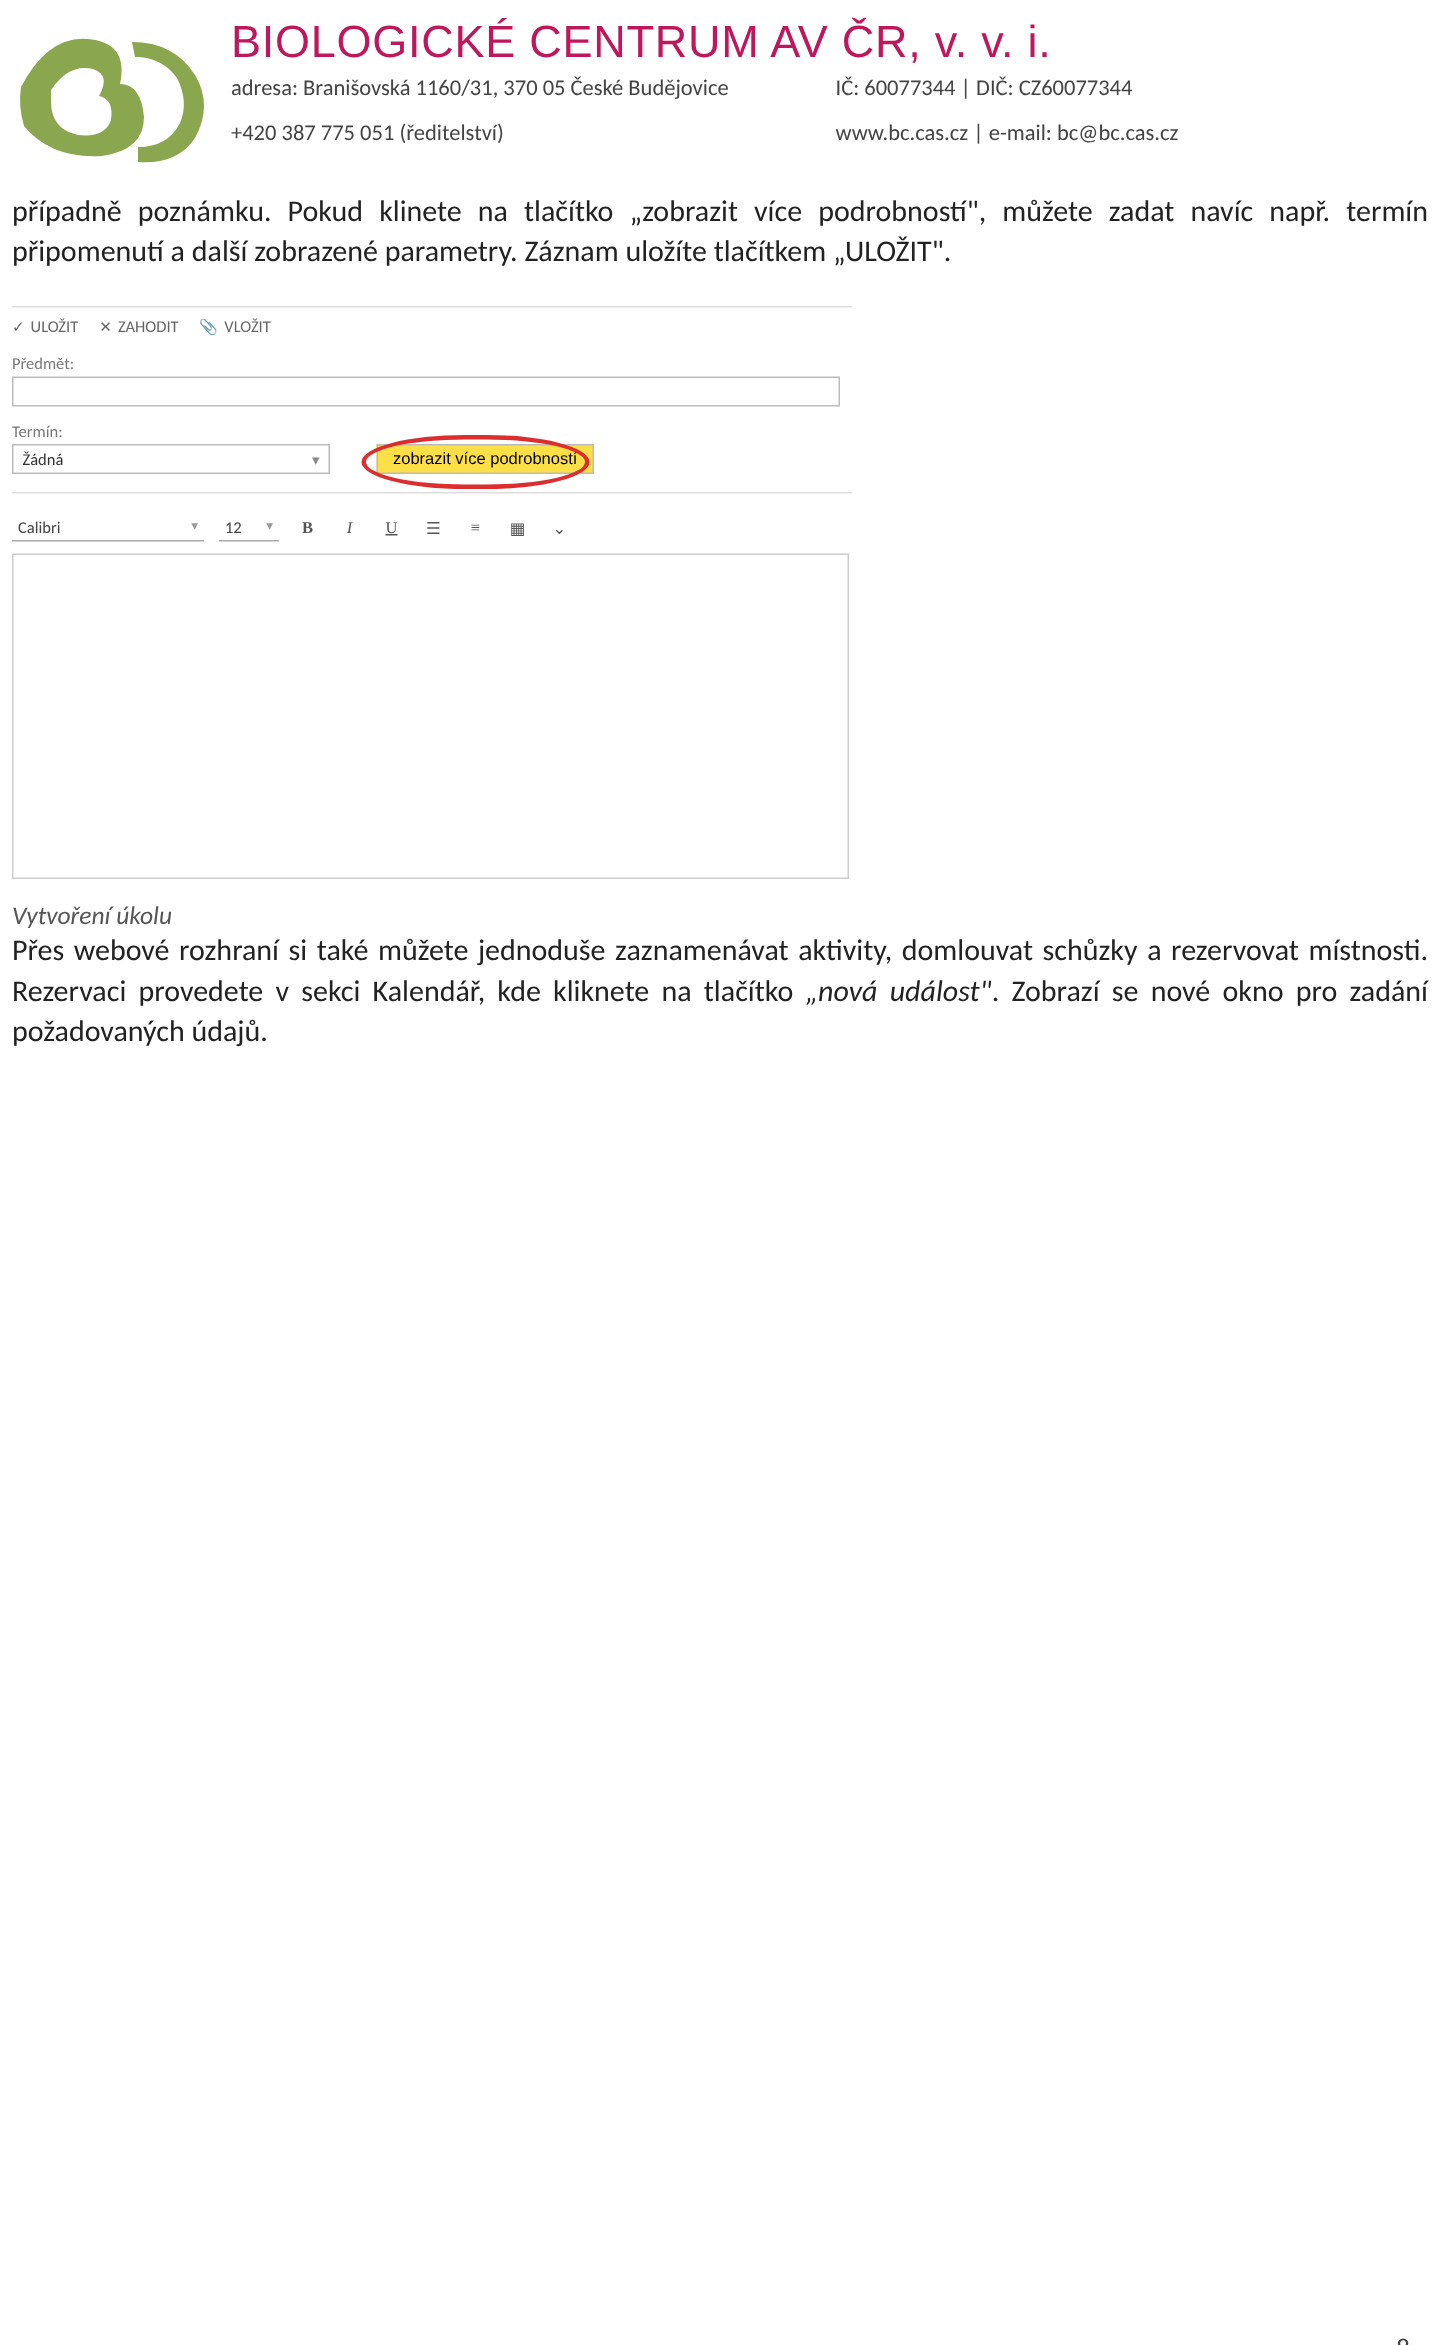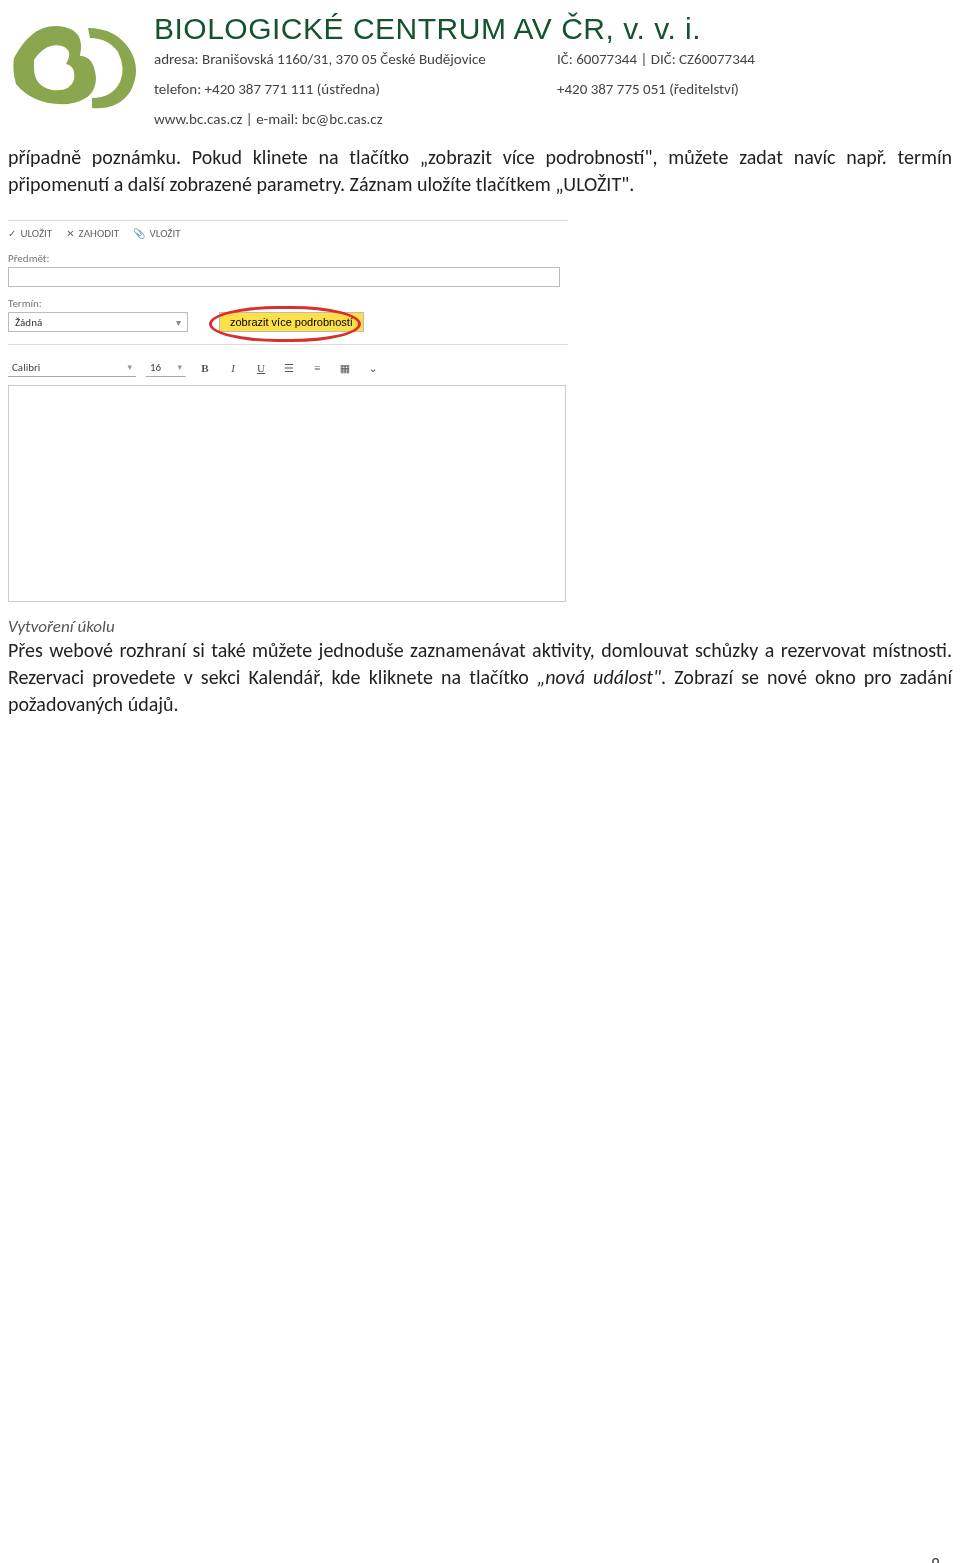--- a/index.html
+++ b/index.html
@@ -27,21 +27,21 @@
     position: relative;
     flex-shrink: 0;
   }
   .logo-wrap svg { width: 100%; height: 100%; display: block; }
   .head-text { flex: 1; padding-top: 2px; }
   .org-title {
     font-family: "Segoe UI", Arial, sans-serif;
     font-weight: 400;
     font-size: 30px;
     letter-spacing: 0.5px;
-    color: #14532d;
+    color: #be185d;
     line-height: 1;
     margin: 0 0 6px 0;
     white-space: nowrap;
   }
   .head-grid {
     display: grid;
     grid-template-columns: 1fr 1fr;
     column-gap: 24px;
     row-gap: 3px;
     font-size: 15px;
@@ -104,21 +104,21 @@
     border: 1px solid #bbb;
     background: #fff;
     padding: 3px 6px;
     height: 20px;
     box-sizing: border-box;
   }
   .editor input.subject {
     width: 552px;
   }
   .editor .select {
-    width: 180px;
+    width: 212px;
     display: inline-flex;
     align-items: center;
     justify-content: space-between;
   }
   .editor .select .caret { font-size: 10px; color: #888; }
   .more-btn {
     border: 1px solid #bbb;
     background: #fde047;
     font-size: 11px;
     padding: 3px 10px;
@@ -222,21 +222,20 @@
         <path d="M2 46 Q20 12 46 14 Q74 16 68 44 Q82 44 84 66 Q84 88 56 92 Q22 94 4 72 Q0 58 2 46 Z
                  M22 48 Q34 30 50 34 Q62 38 54 52 Q64 54 62 68 Q58 80 40 78 Q22 74 22 56 Z" fill="#8aa64f" fill-rule="evenodd"></path>
         <path d="M76 16 Q104 16 118 38 Q130 58 118 80 Q106 98 80 96 L80 86 Q100 86 108 70 Q114 56 106 40 Q96 26 78 26 Z" fill="#8aa64f"></path>
       </svg>
     </div>
     <div class="head-text">
       <h1 class="org-title">BIOLOGICKÉ CENTRUM AV ČR, v. v. i.</h1>
       <div class="head-grid">
         <div class="head-cell">adresa: Branišovská 1160/31, 370 05 České Budějovice</div>
         <div class="head-cell">IČ: 60077344  |  DIČ: CZ60077344</div>
-        <div class="head-cell">telefon: +420 387 771 111 (ústředna)</div>
         <div class="head-cell">+420 387 775 051 (ředitelství)</div>
         <div class="head-cell">www.bc.cas.cz   |   e-mail: bc@bc.cas.cz</div>
       </div>
     </div>
   </div>
 
   <p class="para">případně poznámku. Pokud klinete na tlačítko „zobrazit více podrobností", můžete zadat navíc např. termín připomenutí a další zobrazené parametry. Záznam uložíte tlačítkem „ULOŽIT".</p>
 
   <div class="editor">
     <div class="editor-toolbar">
@@ -279,21 +278,21 @@
     </div>
 
     <hr class="editor-divider">
 
     <div class="format-bar">
       <div class="font-box">
         <span>Calibri</span>
         <span class="caret">▾</span>
       </div>
       <div class="size-box">
-        <span>16</span>
+        <span>12</span>
         <span class="caret">▾</span>
       </div>
       <span class="fb" style="font-weight:bold">B</span>
       <span class="fb" style="font-style:italic">I</span>
       <span class="fb" style="text-decoration:underline">U</span>
       <span class="fb">☰</span>
       <span class="fb">≡</span>
       <span class="fb">▦</span>
       <span class="fb">⌄</span>
     </div>

